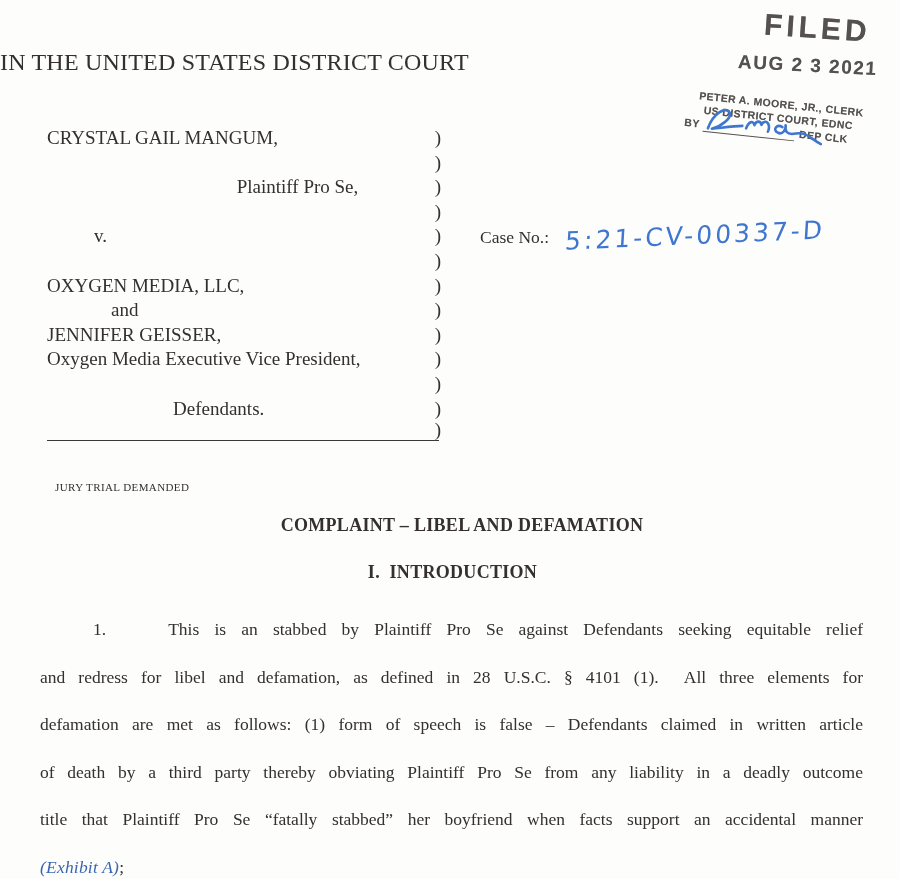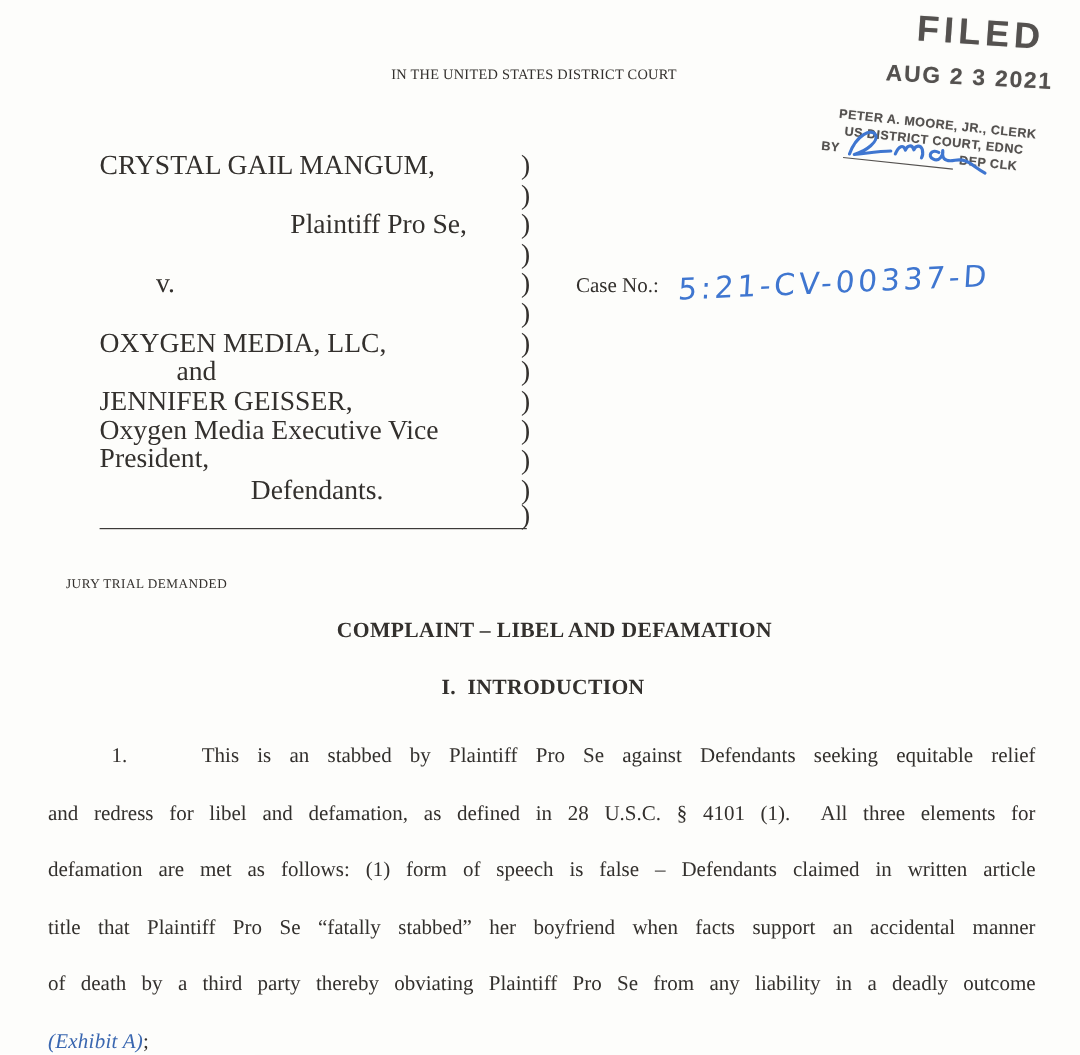--- a/index.html
+++ b/index.html
@@ -9,22 +9,22 @@
   }
   :root{
     --ink:#33302d;
     --stamp:#54514f;
     --blue:#3f76d0;
     --exhibit:#3a67b0;
   }
 
   
   .court-header{
-    position:absolute;top:50px;left:0;width:890px;text-align:center;
-    font-size:12px;line-height:25px;letter-spacing:.2px;
+    position:absolute;top:50px;left:0;width:890px;text-align:left;
+    font-size:24px;line-height:25px;letter-spacing:.2px;
   }
 
   
   .stamp{
     position:absolute;top:12px;left:688px;width:206px;
     font-family:"Liberation Sans",sans-serif;color:var(--stamp);
     text-shadow:0 0 .6px rgba(90,88,86,.55);
   }
   .stamp-filed{
     font-size:30px;font-weight:600;letter-spacing:4px;
@@ -41,21 +41,21 @@
   }
   .clerk-l1{margin-left:12px;}
   .clerk-l2{margin-left:18px;}
   .stamp-by-row{display:flex;align-items:flex-end;position:relative;margin-top:1px;}
   .by-line{display:inline-block;width:92px;border-bottom:1.5px solid var(--stamp);height:10px;margin:0 4px;}
   .signature{position:absolute;left:14px;top:-26px;}
   .signature path{stroke:var(--blue);stroke-width:2.6;fill:none;stroke-linecap:round;stroke-linejoin:round;}
 
   
   .caption{position:absolute;top:126px;left:47px;width:404px;}
-  .cap-row{display:flex;height:24.6px;font-size:23px;line-height:23px;margin-left:36px;}
+  .cap-row{display:flex;height:24.6px;font-size:19px;line-height:23px;}
   .cap-text{flex:1;}
   .cap-paren{width:26px;text-align:center;}
   .ind-plaintiff{padding-left:123px;text-align:center;}
   .ind-v{padding-left:47px;}
   .ind-and{padding-left:64px;}
   .ind-def{padding-left:126px;}
   .rule-row{height:16px;align-items:flex-end;margin-top:4px;}
   .cap-rule{flex:1;border-bottom:1.6px solid #3c3a38;margin-right:-14px;height:12px;}
 
   
@@ -167,18 +167,18 @@
   </div>
 
   <div class="jury">JURY TRIAL DEMANDED</div>
   <div class="doc-title">COMPLAINT – LIBEL AND DEFAMATION</div>
   <div class="section-title">I.&nbsp;&nbsp;INTRODUCTION</div>
 
   <div class="body-text">
     <div class="bline first"><span>1.</span><span class="tab"></span><span>This is an stabbed by Plaintiff Pro Se against Defendants seeking equitable relief</span></div>
     <div class="bline">and redress for libel and defamation, as defined in 28 U.S.C. § 4101 (1).&nbsp; All three elements for</div>
     <div class="bline">defamation are met as follows: (1) form of speech is false – Defendants claimed in written article</div>
+    <div class="bline">of death by a third party thereby obviating Plaintiff Pro Se from any liability in a deadly outcome</div>
     <div class="bline">title that Plaintiff Pro Se “fatally stabbed” her boyfriend when facts support an accidental manner</div>
-    <div class="bline">of death by a third party thereby obviating Plaintiff Pro Se from any liability in a deadly outcome</div>
     <div class="bline last"><span class="exhibit">(Exhibit A)</span><span>;</span></div>
   </div>
 
 </div>
 
 </body></html>

